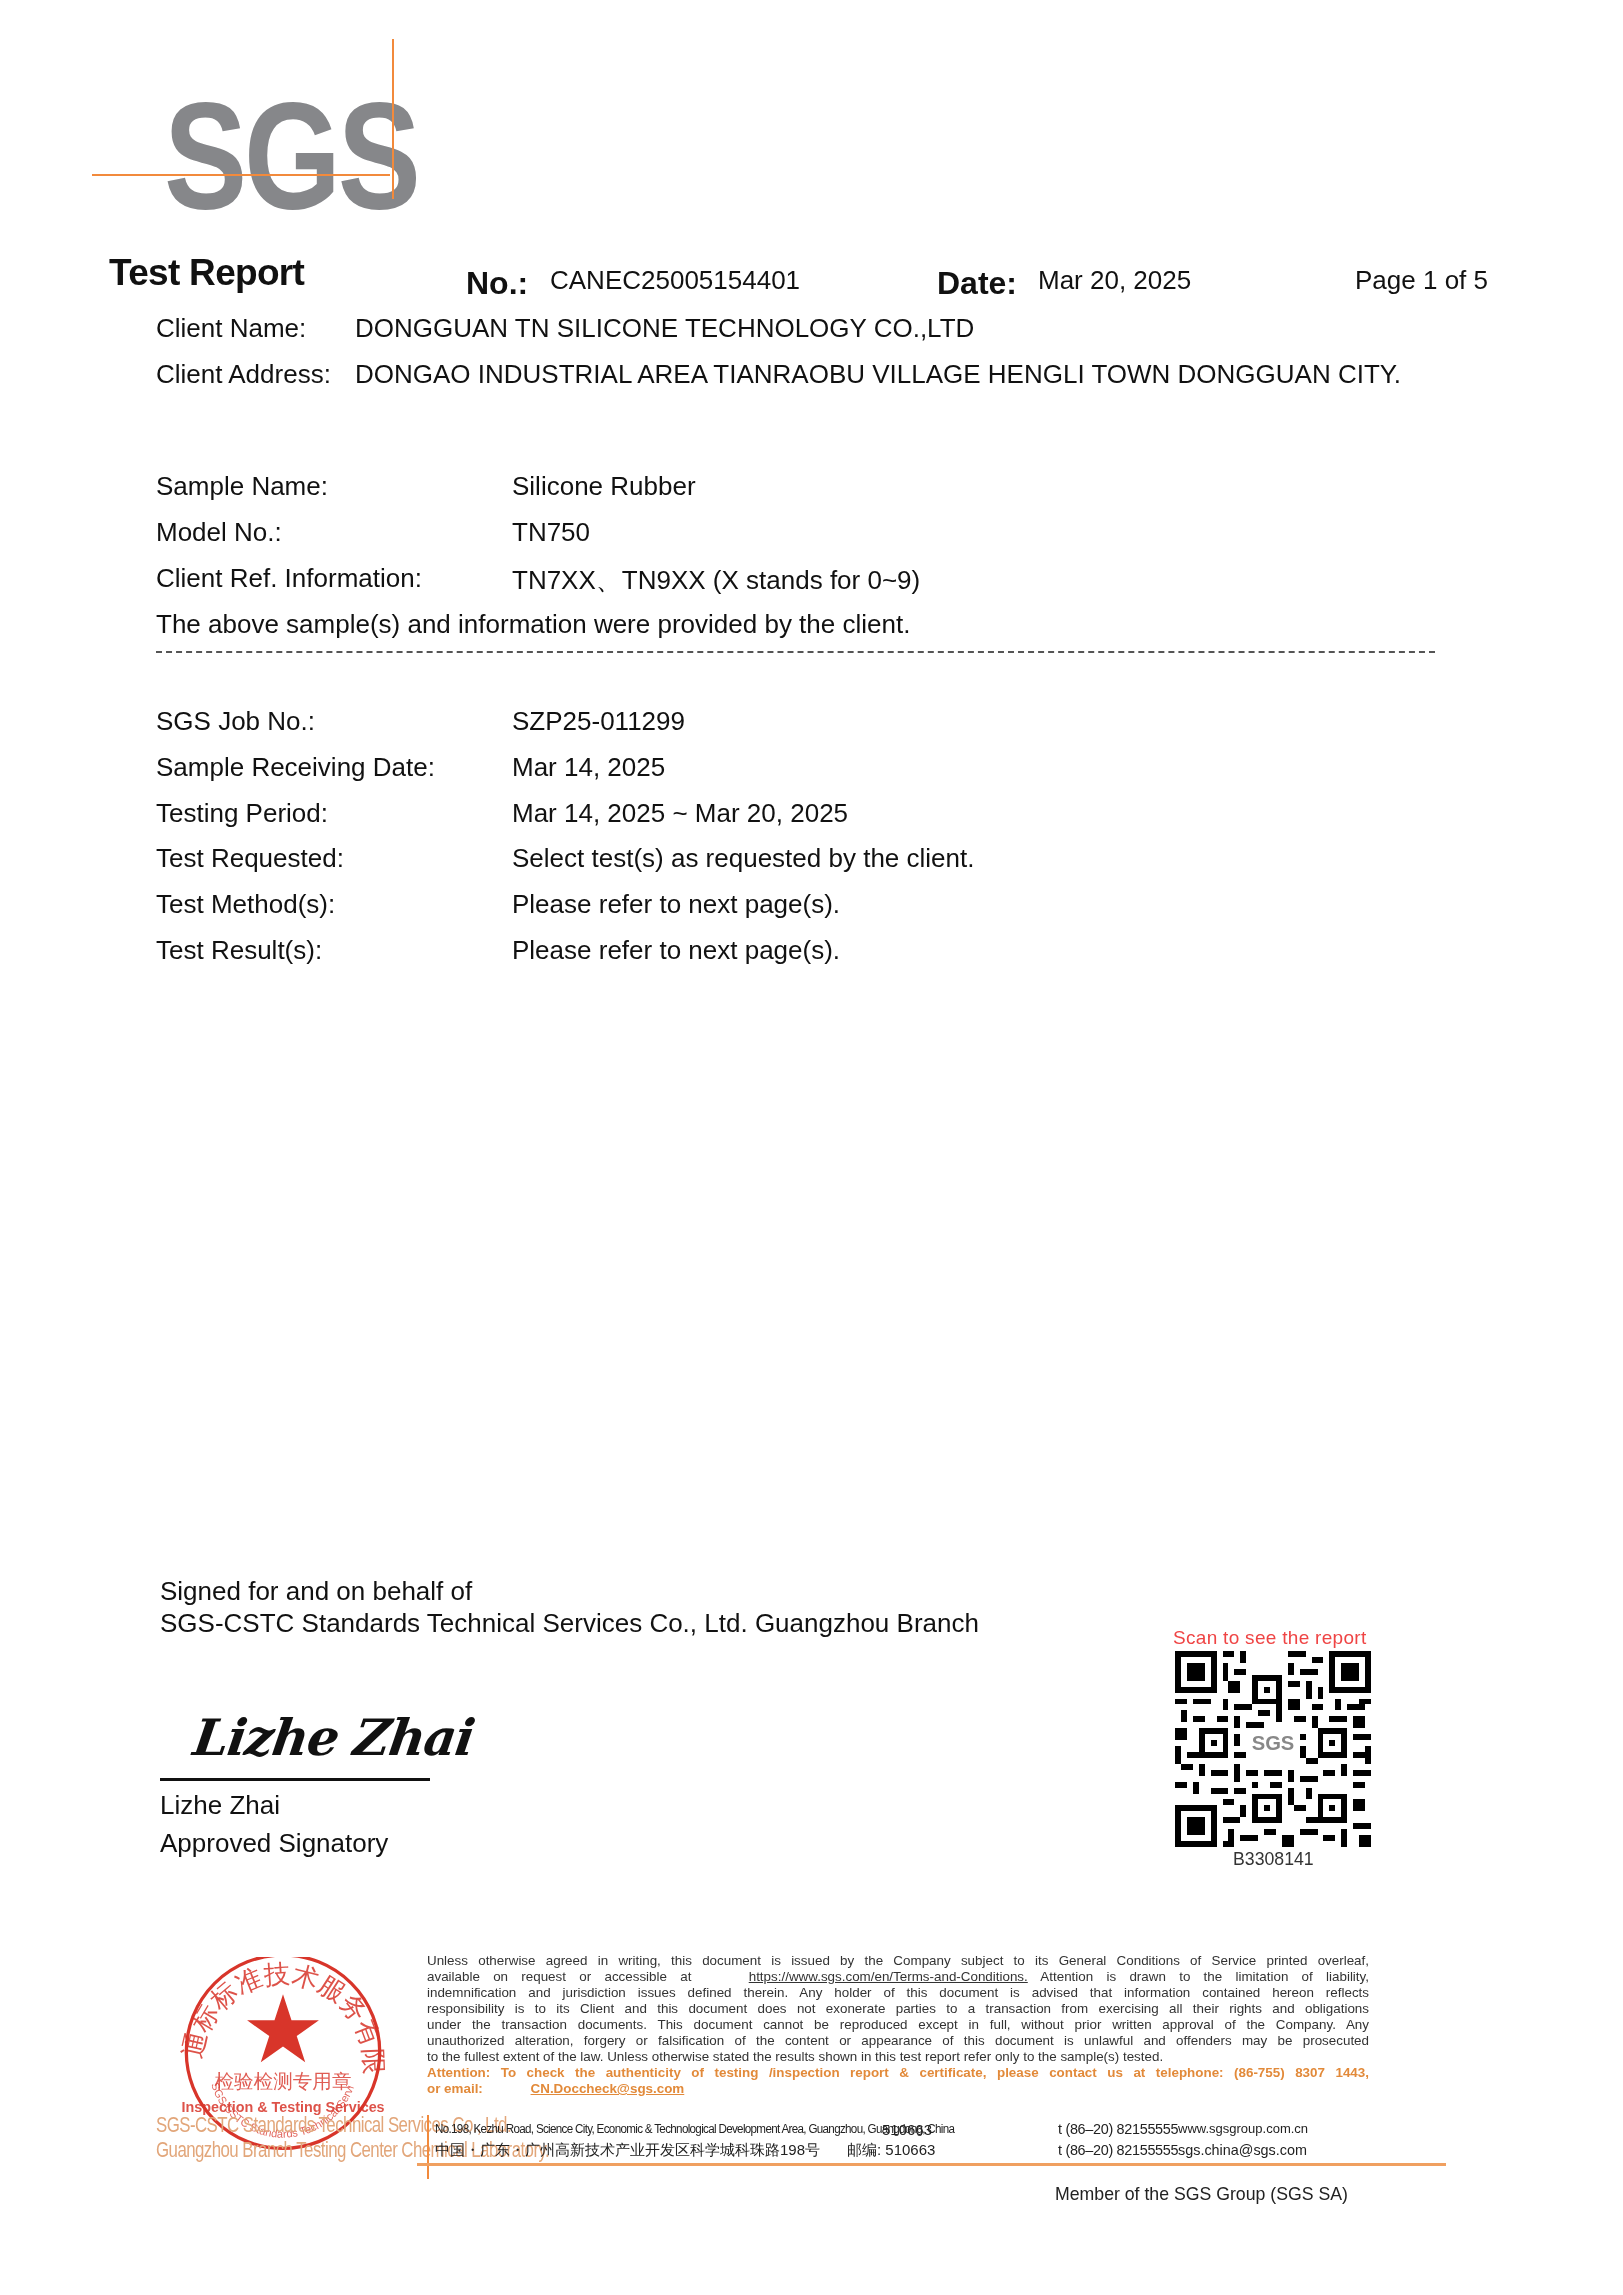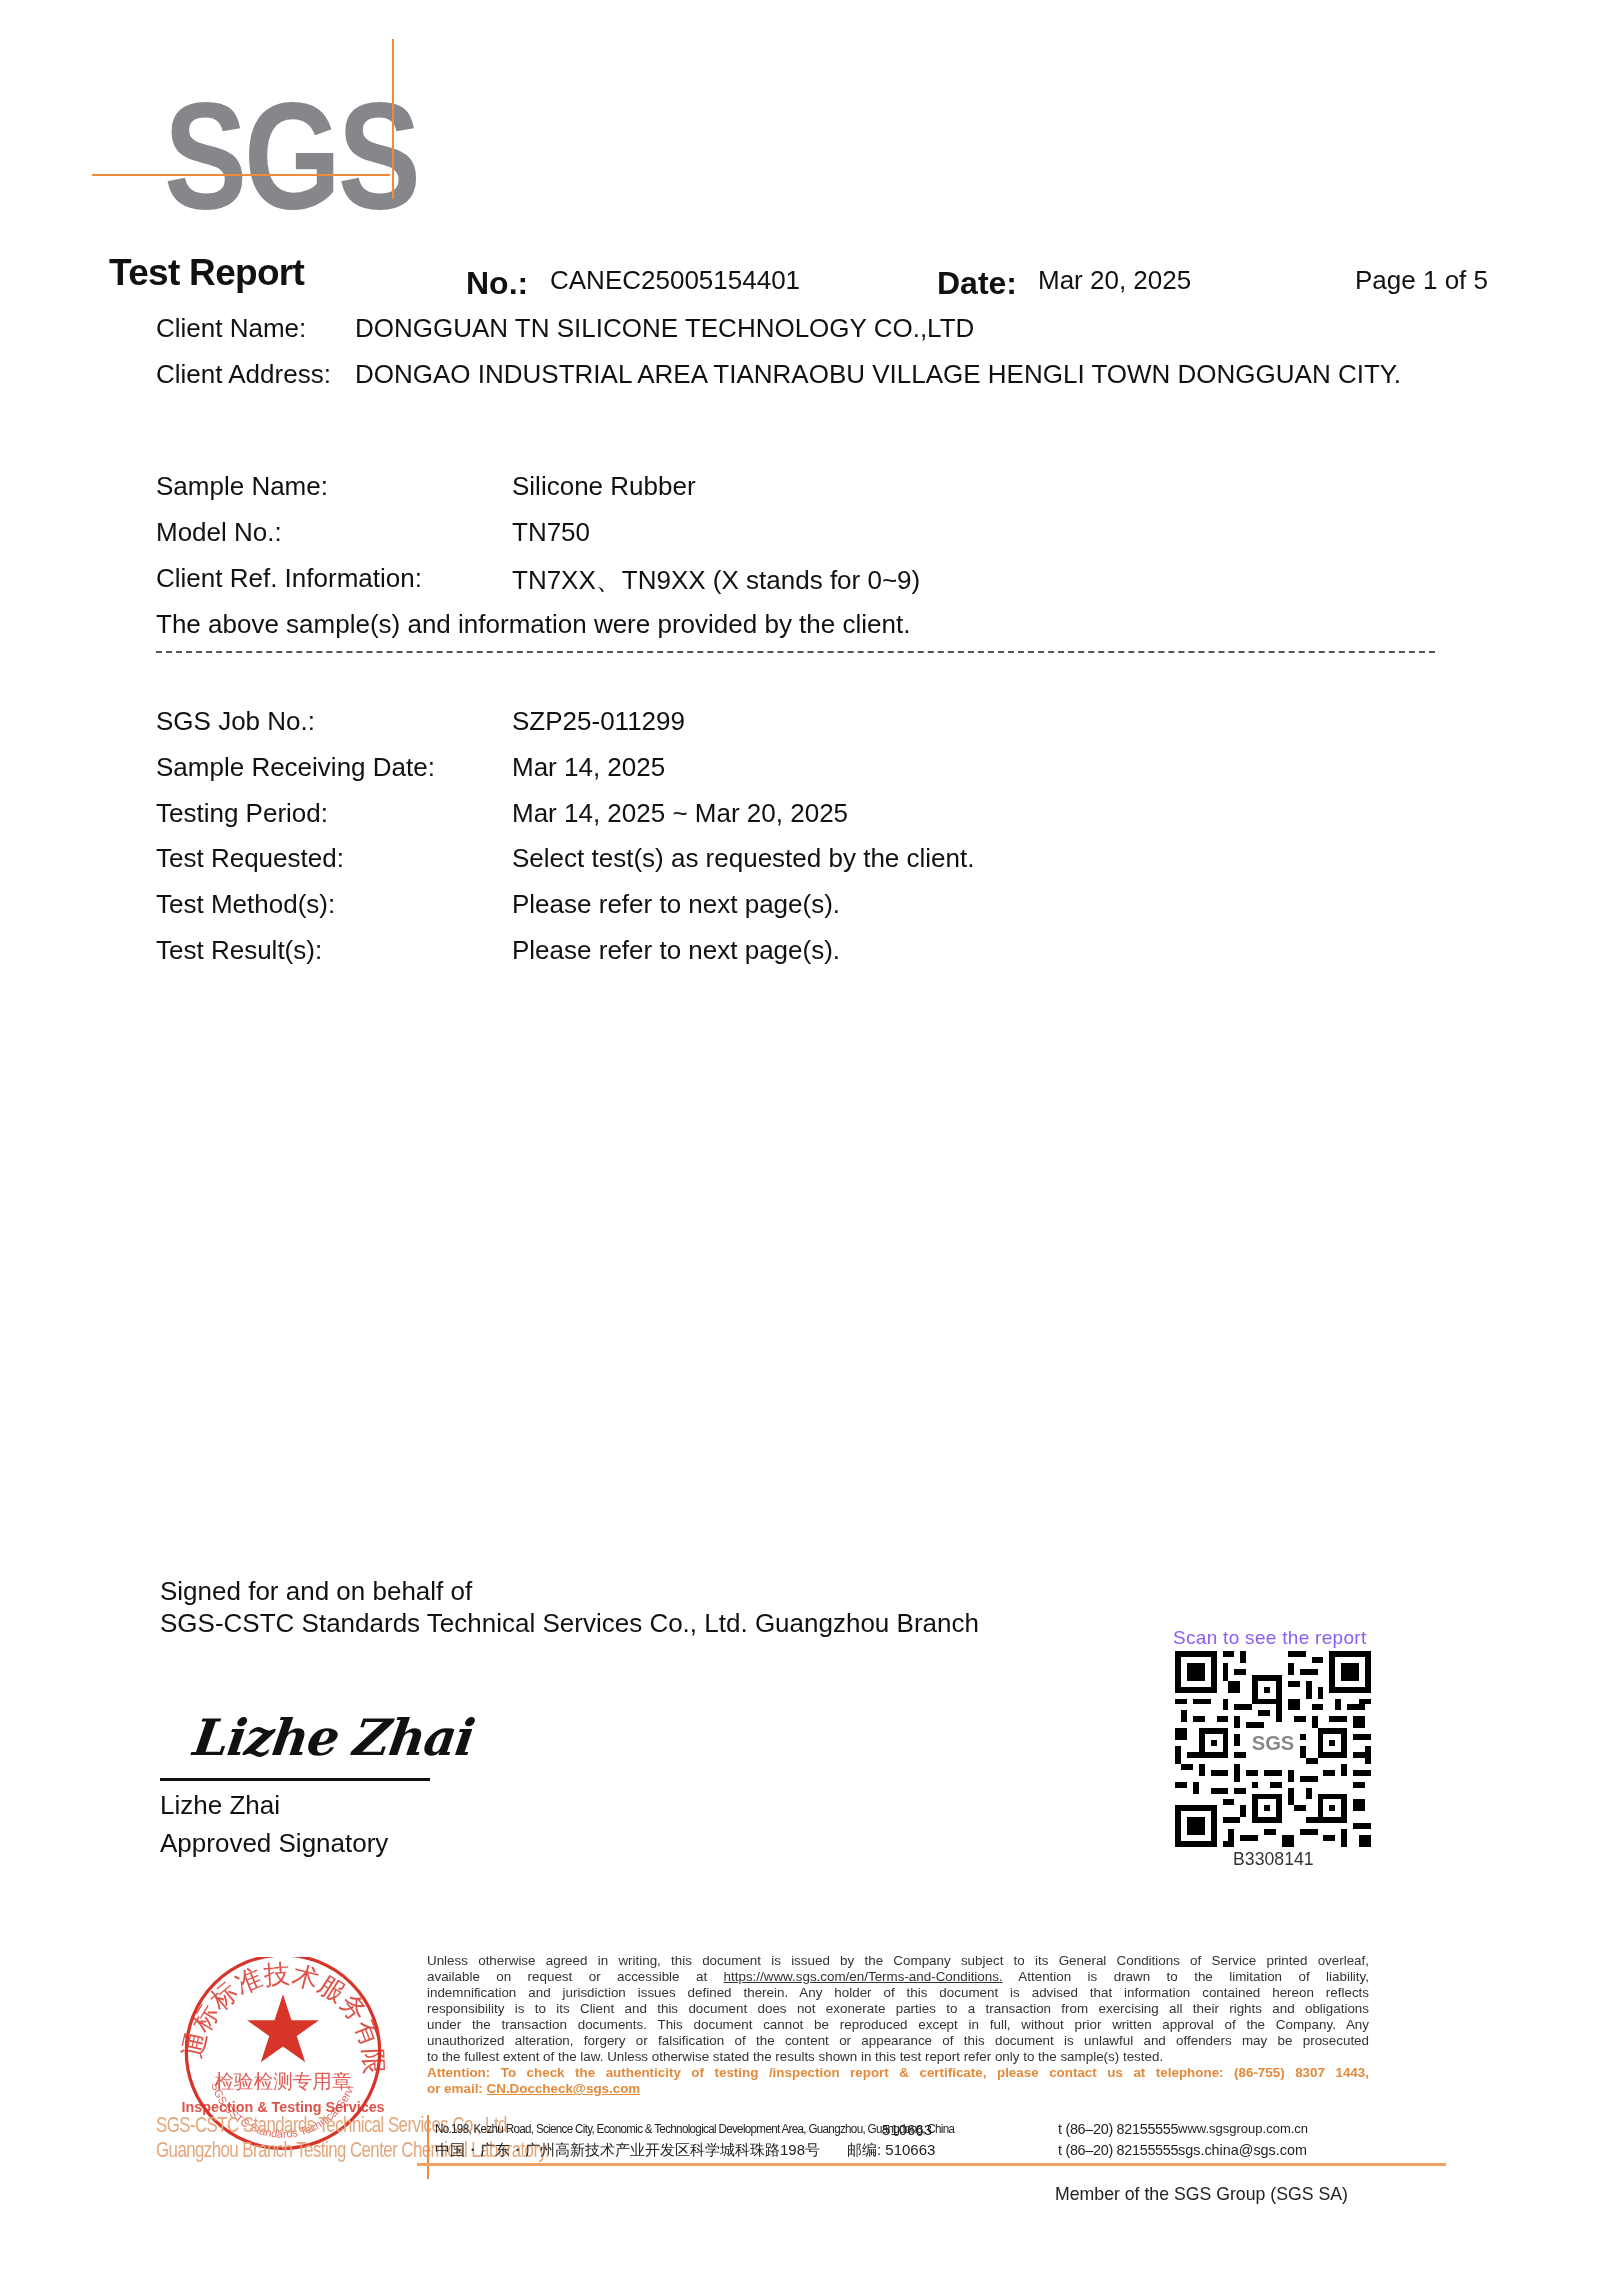--- a/index.html
+++ b/index.html
@@ -33,37 +33,37 @@
 
   .dash { left: 156px; top: 651px; width: 1279px; height: 0;
           border-top: 2px dashed #555; }
 
   
   .sig-img { left: 194px; top: 1708px; font-family: "DejaVu Serif", serif; font-style: italic;
              font-weight: bold; font-size: 50px; color: #111; transform: skewX(-8deg); letter-spacing: -1.3px; }
   .sig-line { left: 160px; top: 1778px; width: 270px; height: 3.3px; background: #111; }
 
   
-  .qr-caption { left: 1173px; top: 1627px; font-size: 19px; color: #8b5cf6; letter-spacing: 0.3px; }
+  .qr-caption { left: 1173px; top: 1627px; font-size: 19px; color: #ef4444; letter-spacing: 0.3px; }
   .qr-box { left: 1175px; top: 1651px; width: 196px; height: 196px; }
   .qr-id { left: 1233px; top: 1849px; font-size: 17.7px; color: #333; text-align: center; }
 
   
   .stamp { left: 175px; top: 1957px; width: 216px; height: 196px; }
   .stamp-under1 { left: 156px; top: 2112px; font-size: 21.6px; color: #e2a67a; letter-spacing: -0.7px;
                   transform: scaleX(0.78); transform-origin: left top; }
   .stamp-under2 { left: 156px; top: 2137px; font-size: 21.6px; color: #e2a67a; letter-spacing: -0.7px;
                   transform: scaleX(0.78); transform-origin: left top; }
 
   
   .legal { left: 427px; top: 1953px; width: 942px; font-size: 13.4px; line-height: 16px;
            color: #333; text-align: justify; white-space: normal; }
   .legal .line { display: block; text-align: justify; text-align-last: justify; height: 16px; overflow: hidden; }
   .legal .last { text-align-last: left; }
-  .legal u { text-decoration: underline; }
+  .legal u { text-decoration: underline; margin-left: 44px; }
   .attn { color: #e28a3a; font-weight: bold; }
   .attn-line { display: block; height: 16px; }
 
   
   .foot-vbar { left: 427px; top: 2115px; width: 2px; height: 64px; background: #f28a3c; }
   .foot-hline { left: 417px; top: 2163px; width: 1029px; height: 2.6px; background: #f0a060; }
   .addr-en { left: 435px; top: 2121px; font-size: 13.7px; color: #222; letter-spacing: -0.8px;
              transform: scaleX(0.85); transform-origin: left top; }
   .addr-en-zip { left: 882px; top: 2121px; font-size: 15px; color: #222; }
   .addr-cn { left: 435px; top: 2141px; font-size: 15px; color: #222; }

